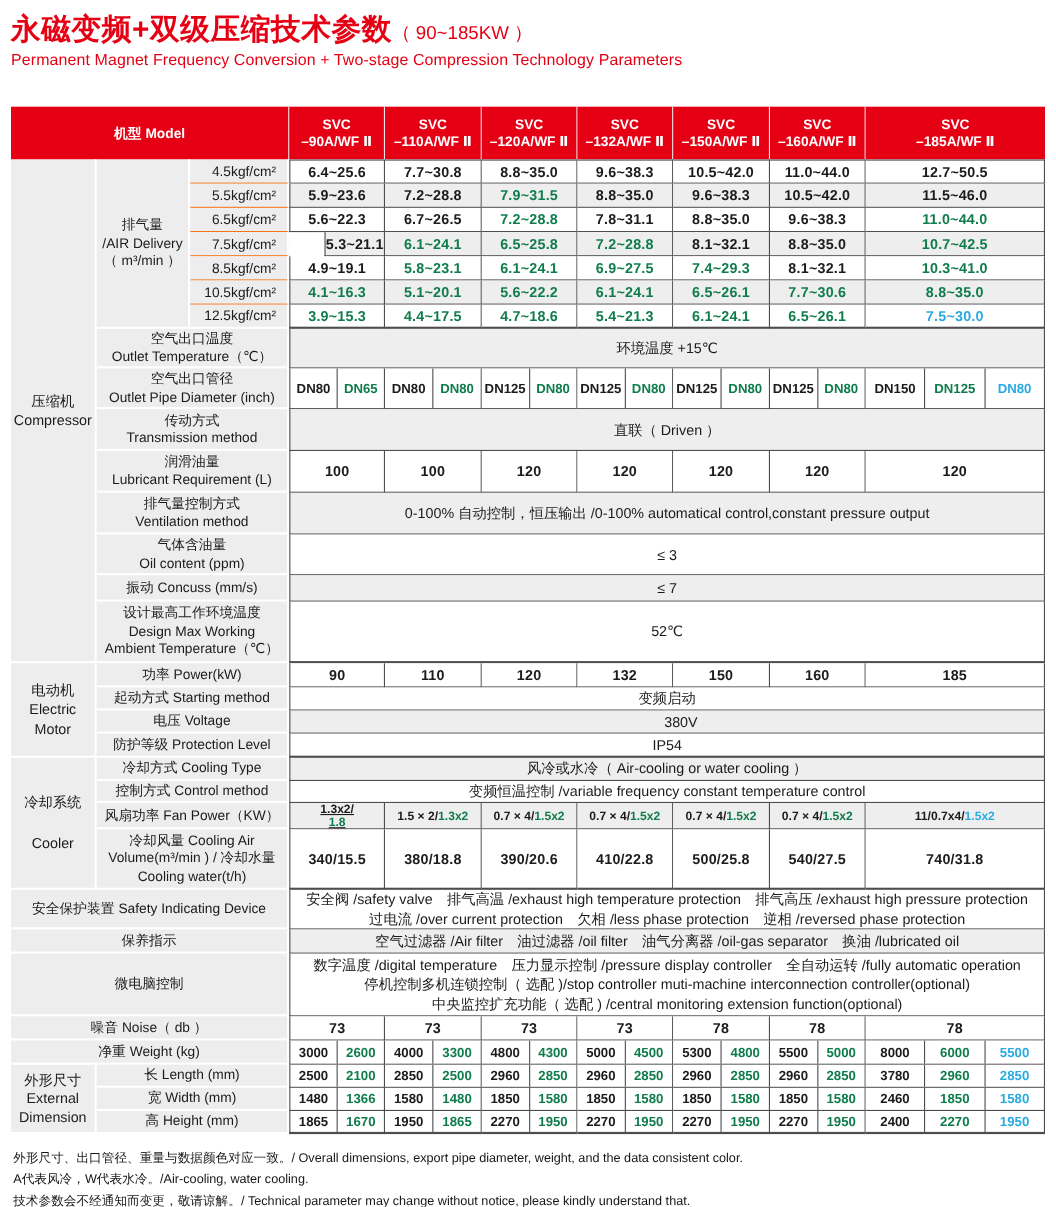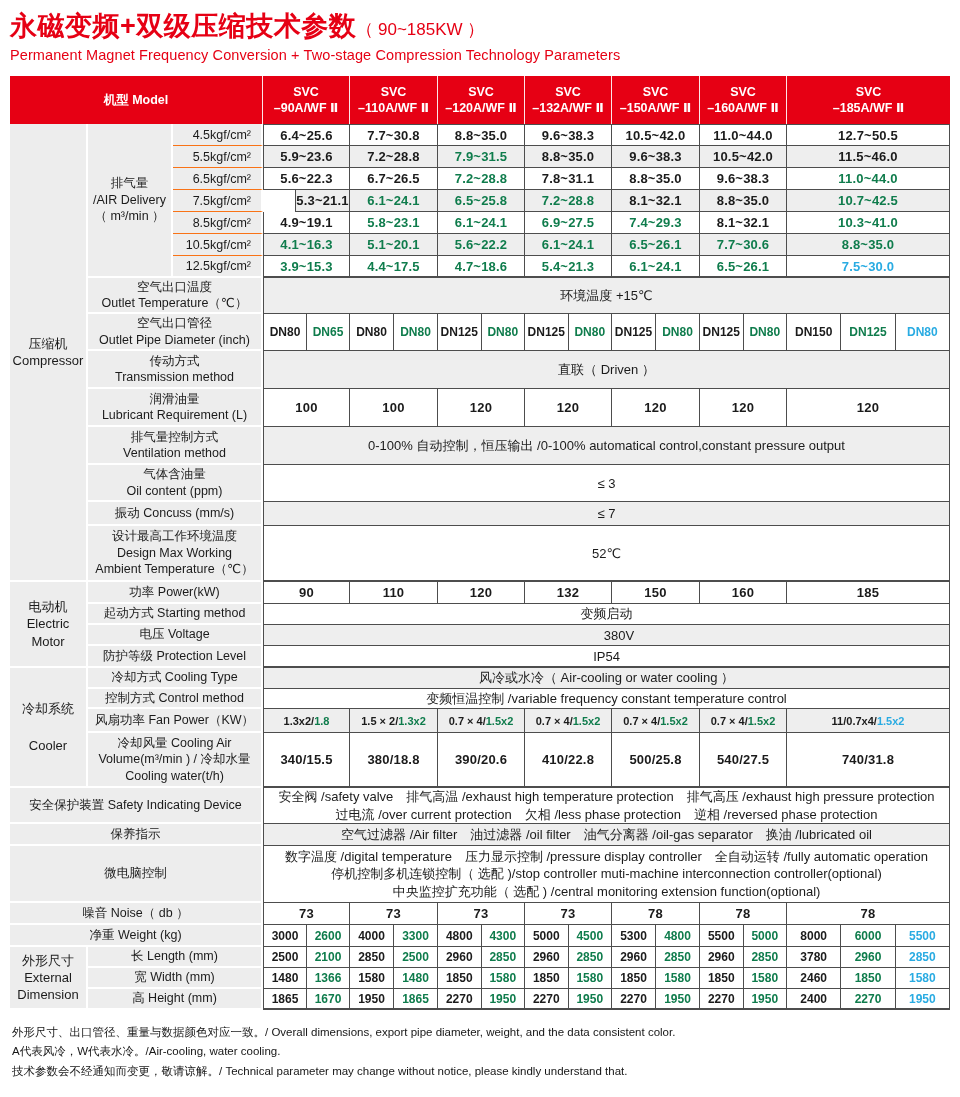--- a/index.html
+++ b/index.html
@@ -10,21 +10,21 @@
     --grid:#4d4d4d;
     --leftbg:#ededed;
     --stripe:#eeeeee;
   }
   html,body{margin:0;padding:0;}
   body{
     width:960px;height:1097px;background:#ffffff;
     font-family:"Liberation Sans","DejaVu Sans",sans-serif;
     color:var(--ink);
   }
-  .page-header{box-sizing:border-box;height:76px;padding:10px 0 0 10px;}
+  .page-header{box-sizing:border-box;height:97px;padding:10px 0 0 10px;}
   .title-cn{margin:0;color:var(--red);font-size:27px;font-weight:bold;line-height:1.2;letter-spacing:.5px;}
   .title-paren{font-size:17px;font-weight:normal;letter-spacing:0;}
   .title-en{color:var(--red);font-size:14.5px;font-weight:500;margin-top:5px;letter-spacing:.1px;}
   .grid{
     display:grid;margin-left:10px;width:940px;
     grid-template-columns:78px 85px 90px 87px 88px 87px 87px 88px 87px 163px;
   }
   .c{display:flex;flex-direction:column;align-items:center;justify-content:center;text-align:center;box-sizing:border-box;min-width:0;}
   .c .ln{line-height:1.32;}
   .hd{background:var(--red);color:#fff;font-weight:bold;font-size:12.5px;border-right:1px solid rgba(255,255,255,.9);}
@@ -265,21 +265,21 @@
       <div class="ln">冷却方式 Cooling Type</div>
     </div>
     <div class="c val spanv firstcol stripe" style="grid-area: 21 / 4 / span 1 / span 7;">风冷或水冷（ Air-cooling or water cooling ）</div>
     <div class="c left" style="grid-area: 22 / 2 / span 1 / span 2;">
       <div class="ln">控制方式 Control method</div>
     </div>
     <div class="c val spanv firstcol" style="grid-area: 22 / 4 / span 1 / span 7;">变频恒温控制 /variable frequency constant temperature control</div>
     <div class="c left" style="grid-area: 23 / 2 / span 1 / span 2;">
       <div class="ln">风扇功率 Fan Power（KW）</div>
     </div>
-    <div class="c val fan firstcol stripe" style="grid-area: 23 / 4 / span 1 / span 1; flex-direction: row;">
+    <div class="c val fan firstcol stripe" style="grid-area: 23 / 4 / span 1 / span 1; flex-direction: column; text-decoration: underline;">
       <span class="k">1.3x2/</span>
       <span class="g">1.8</span>
     </div>
     <div class="c val fan stripe" style="grid-area: 23 / 5 / span 1 / span 1; flex-direction: row;">
       <span class="k">1.5 × 2/</span>
       <span class="g">1.3x2</span>
     </div>
     <div class="c val fan stripe" style="grid-area: 23 / 6 / span 1 / span 1; flex-direction: row;">
       <span class="k">0.7 × 4/</span>
       <span class="g">1.5x2</span>

